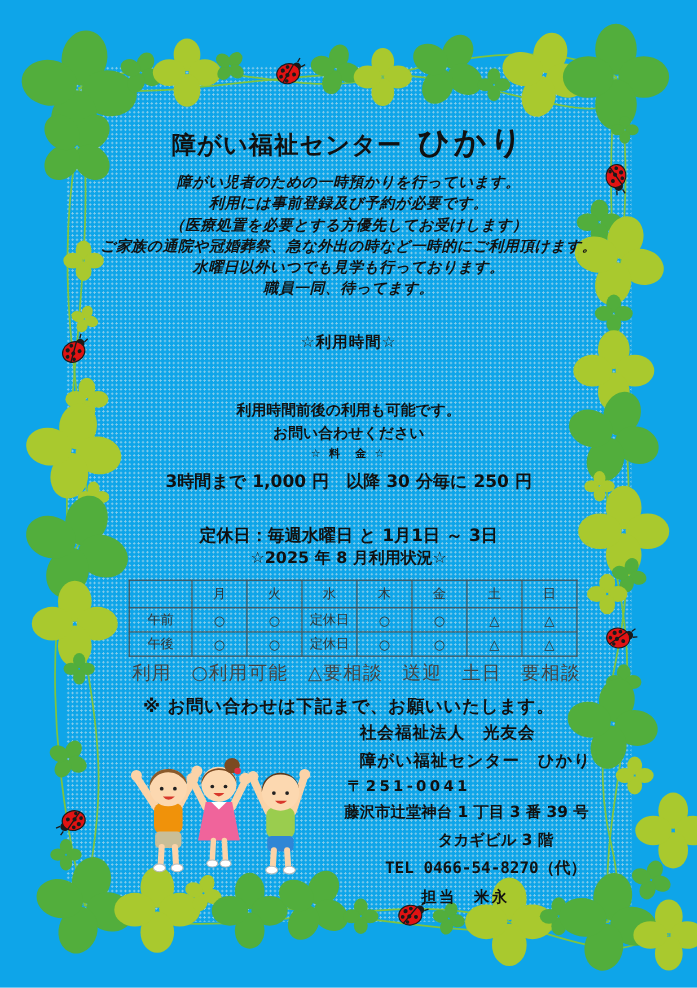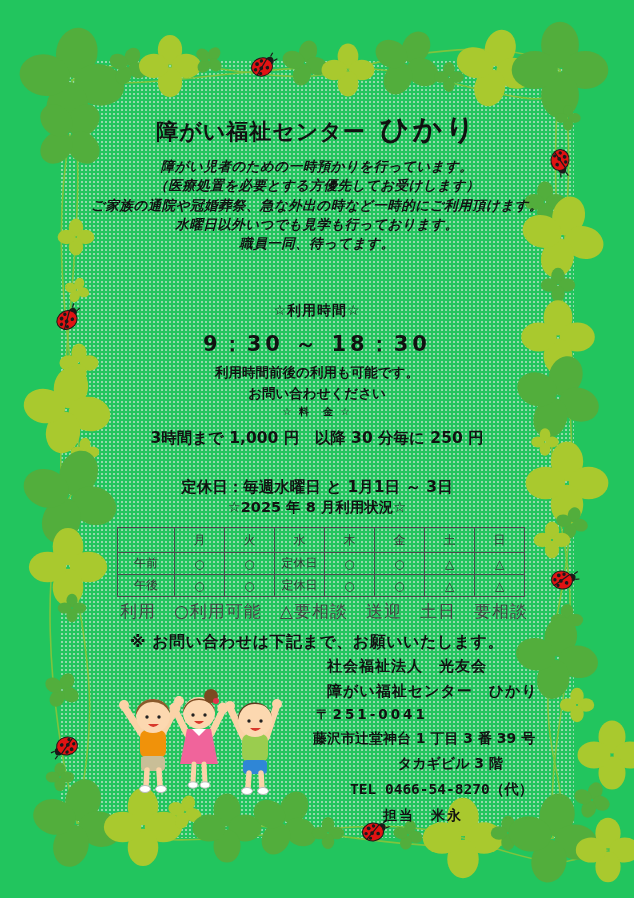--- a/index.html
+++ b/index.html
@@ -1,19 +1,19 @@
 <!DOCTYPE html>
 <html style="--g1: #52AE3C; --g2: #A9C92E; --vine: #7FC43D; --red: #E01313;"><head>
 <meta charset="utf-8">
 <style>
   html,body{margin:0;padding:0;background:#fff;}
   .page{
     position:relative;
     width:634px;height:898px;
-    background:#22c55e;
+    background:#0ea5e9;
     overflow:hidden;
     font-family:"DejaVu Sans", sans-serif;
     color:#111;
   }
   
   .page::before{
     content:"";position:absolute;inset:60px;z-index:0;
     background-image:radial-gradient(#ececea 0.8px, transparent 0.9px);
     background-size:4px 4px;opacity:.55;pointer-events:none;
   }
@@ -174,28 +174,28 @@
   </svg>
 
   <div class="content">
 
     <div class="abs title">
       <span>障がい福祉センター</span><span class="name">ひかり</span>
     </div>
 
     <div class="abs intro">
       <div>障がい児者のための一時預かりを行っています。</div>
+      <div>利用には事前登録及び予約が必要です。</div>
       <div>（医療処置を必要とする方優先してお受けします）</div>
       <div>ご家族の通院や冠婚葬祭、急な外出の時など一時的にご利用頂けます。</div>
       <div>水曜日以外いつでも見学も行っております。</div>
       <div>職員一同、待ってます。</div>
     </div>
 
     <div class="abs hours-h">☆利用時間☆</div>
-    <div class="abs time">9：30 ～ 18：30</div>
     <div class="abs note1">利用時間前後の利用も可能です。</div>
     <div class="abs note2">お問い合わせください</div>
 
     <div class="abs fee-h">☆ 料　金 ☆</div>
     <div class="abs fee1">3時間まで 1,000 円　以降 30 分毎に 250 円</div>
     <div class="abs closed">定休日：毎週水曜日 と 1月1日 ～ 3日</div>
 
     <div class="abs sched-h">☆2025 年 8 月利用状況☆</div>
 
     <table class="sched">

